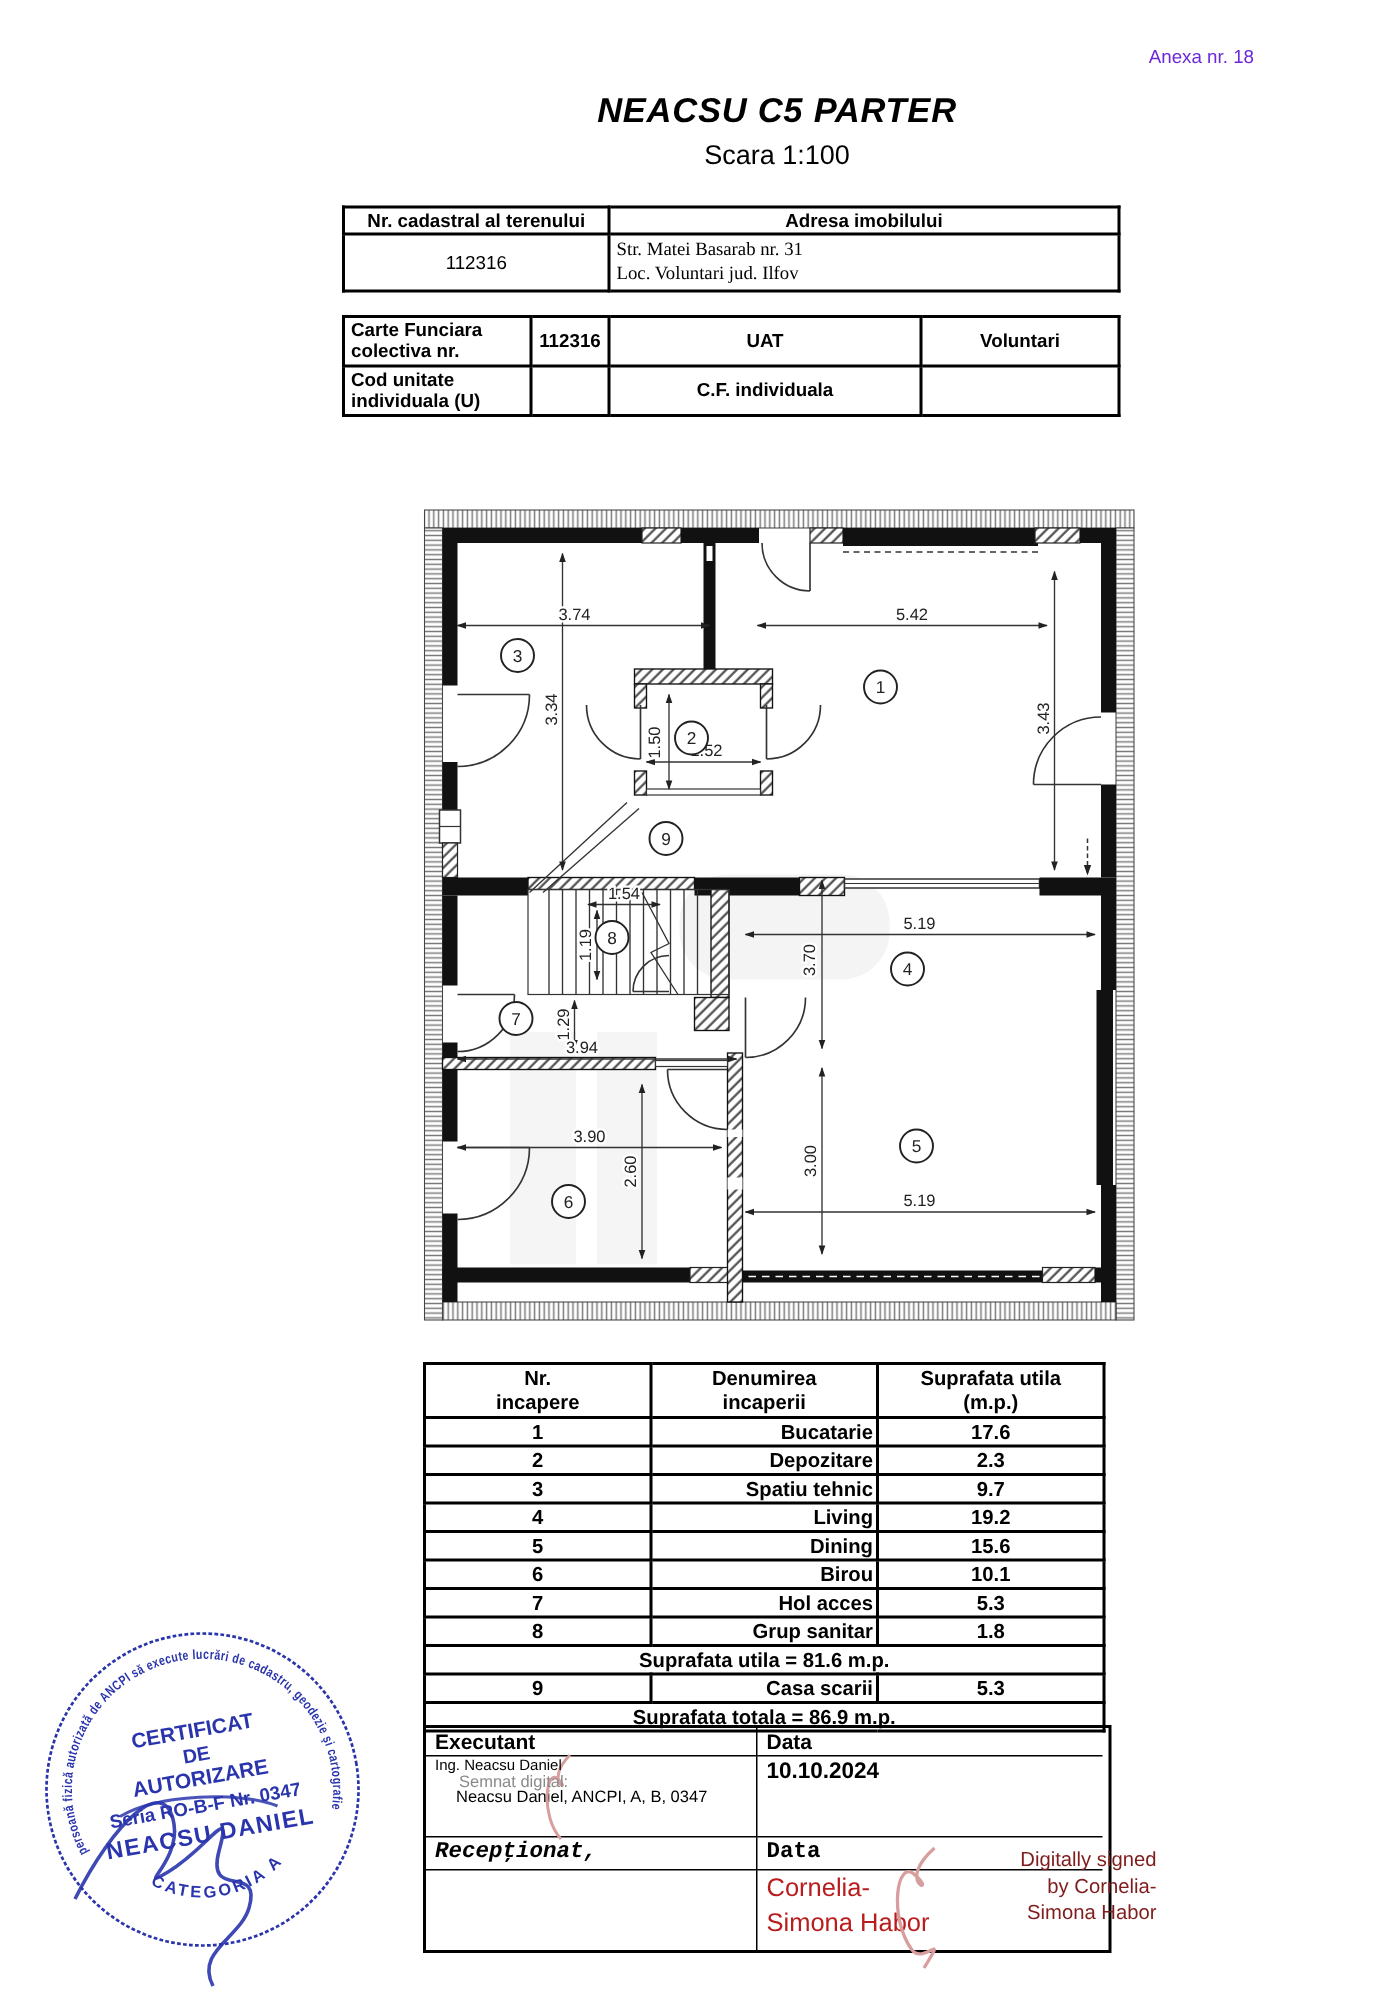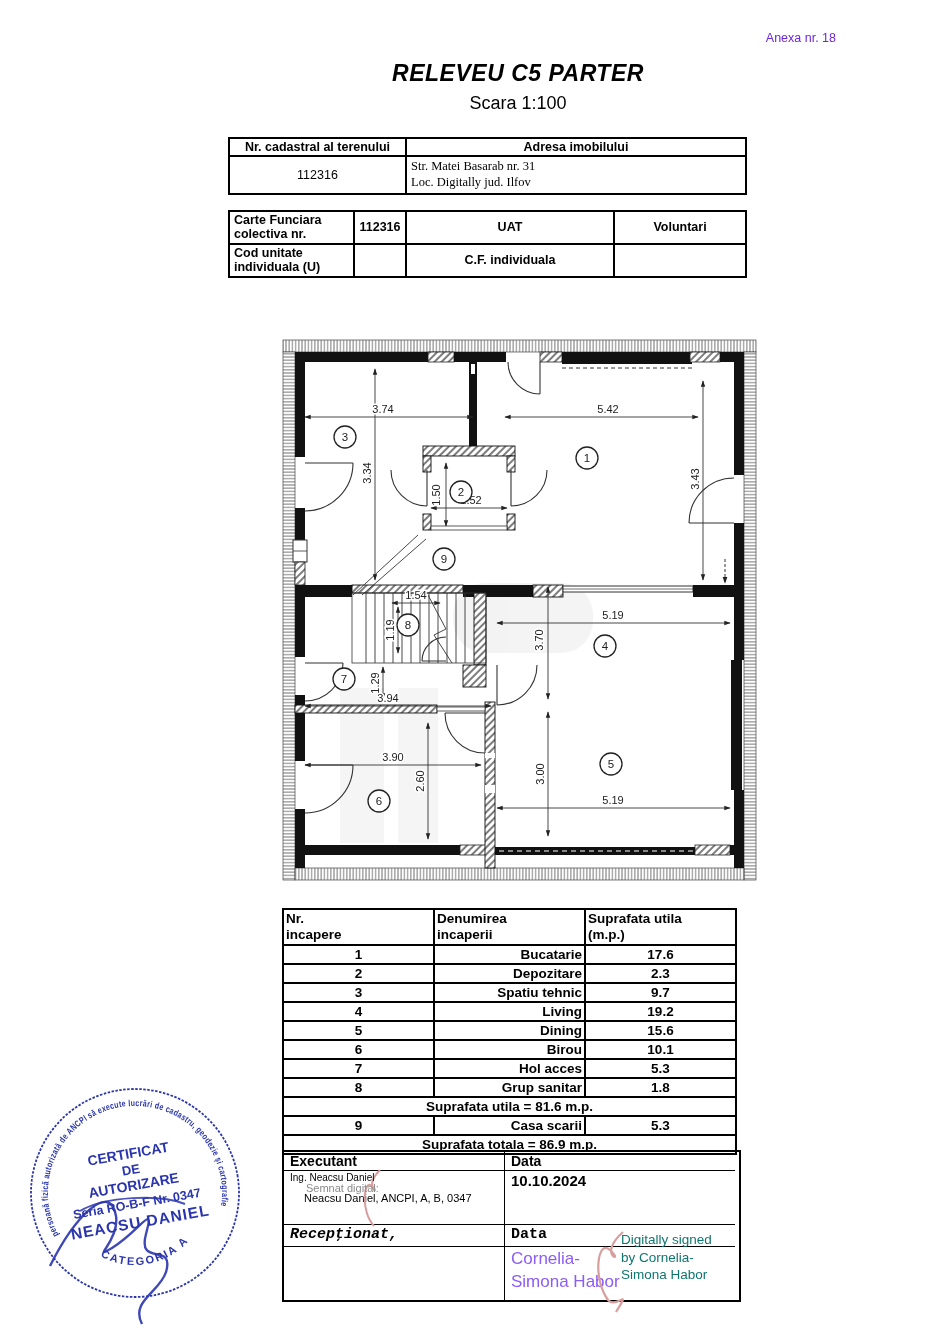--- a/index.html
+++ b/index.html
@@ -30,72 +30,72 @@
          font-family:"Liberation Sans",sans-serif;}
   .room-c{fill:#fff;stroke:#222;stroke-width:1.3;}
   .room-n{font-size:11.5px;text-anchor:middle;fill:#222;font-family:"Liberation Sans",sans-serif;}
   .wl{stroke:#333;stroke-width:.9;fill:none;}
   .door{stroke:#333;stroke-width:1.1;fill:none;}
   .dim{stroke:#333;stroke-width:.9;fill:none;}
 
   
   .roomtab{left:282px;top:908px;width:455px;table-layout:fixed;}
   .roomtab th,.roomtab td{border:2px solid #000;font-weight:bold;font-size:13.5px;padding:1px 2px;}
-  .roomtab th{text-align:left;line-height:1.2;}
+  .roomtab th{text-align:center;line-height:1.2;}
   .rt-nr{text-align:center;width:93px;}
   .rt-name{text-align:right;padding-left:9px;width:205px;}
   .rt-area{text-align:center;width:157px;}
   .rt-merge{text-align:center;}
 
   
   .sig{left:282px;top:1150px;width:455px;height:148px;border:2px solid #000;display:grid;
        grid-template-columns:221px 230px;grid-template-rows:19px 54px 22px 53px;}
   .sg{border-right:1.6px solid #000;border-bottom:1.6px solid #000;position:relative;padding:1px 6px;overflow:visible;}
   .sg.last-col{border-right:none;}
   .sg.last-row{border-bottom:none;}
   .sg-h{font-weight:bold;font-size:14px;}
   .sg-name{font-weight:normal;font-size:10px;position:relative;z-index:2;}
   .sg-overlay{position:absolute;left:22px;top:11px;color:#8a8a8a;font-size:11px;z-index:1;}
   .sg-detail{font-size:11px;margin-top:9px;margin-left:14px;}
   .sg-date{font-weight:bold;font-size:15px;}
   .mono{font-family:"Liberation Mono",monospace;font-weight:bold;font-size:15px;}
   .ital{font-style:italic;}
-  .signer{font-size:17px;line-height:1.35;color:#8b5cf6;}
-  .sig-note{position:absolute;left:116px;top:-16px;width:150px;font-size:13.5px;line-height:1.3;color:#0f766e;z-index:3;}
+  .signer{font-size:17px;line-height:1.35;color:#b91c1c;}
+  .sig-note{position:absolute;left:116px;top:-16px;width:150px;font-size:13.5px;line-height:1.3;color:#7f1d1d;z-index:3;text-align:right;}
 
   
   .stamp{left:20px;top:1076px;}
   .st-ring{font-size:9px;font-weight:bold;letter-spacing:.4px;}
   .st-c{text-anchor:middle;font-weight:bold;}
 </style>
 </head>
 <body>
 
 <div class="abs annex">Anexa nr. 18</div>
 <div class="abs titleblock">
-  <div class="title">RELEVEU C5  PARTER</div>
+  <div class="title">NEACSU C5  PARTER</div>
   <div class="scale">Scara 1:100</div>
 </div>
 
 <div class="abs cadwrap">
   <table class="cadtab">
     <colgroup>
         <col style="width:177px">
         <col style="width:340px">
       </colgroup>
     <tbody>
         <tr style="height:18px">
       <th>Nr. cadastral al terenului</th>
       <th>Adresa imobilului</th>
     </tr>
     <tr style="height:38px">
       <td class="c-val">112316</td>
       <td class="addr">
         <div>Str. Matei Basarab   nr. 31</div>
-        <div>Loc. Digitally  jud. Ilfov</div>
+        <div>Loc. Voluntari  jud. Ilfov</div>
       </td>
     </tr>
   </tbody>
     </table>
   <table class="cadtab">
     <colgroup>
         <col style="width:125px">
         <col style="width:52px">
         <col style="width:208px">
         <col style="width:132px">

